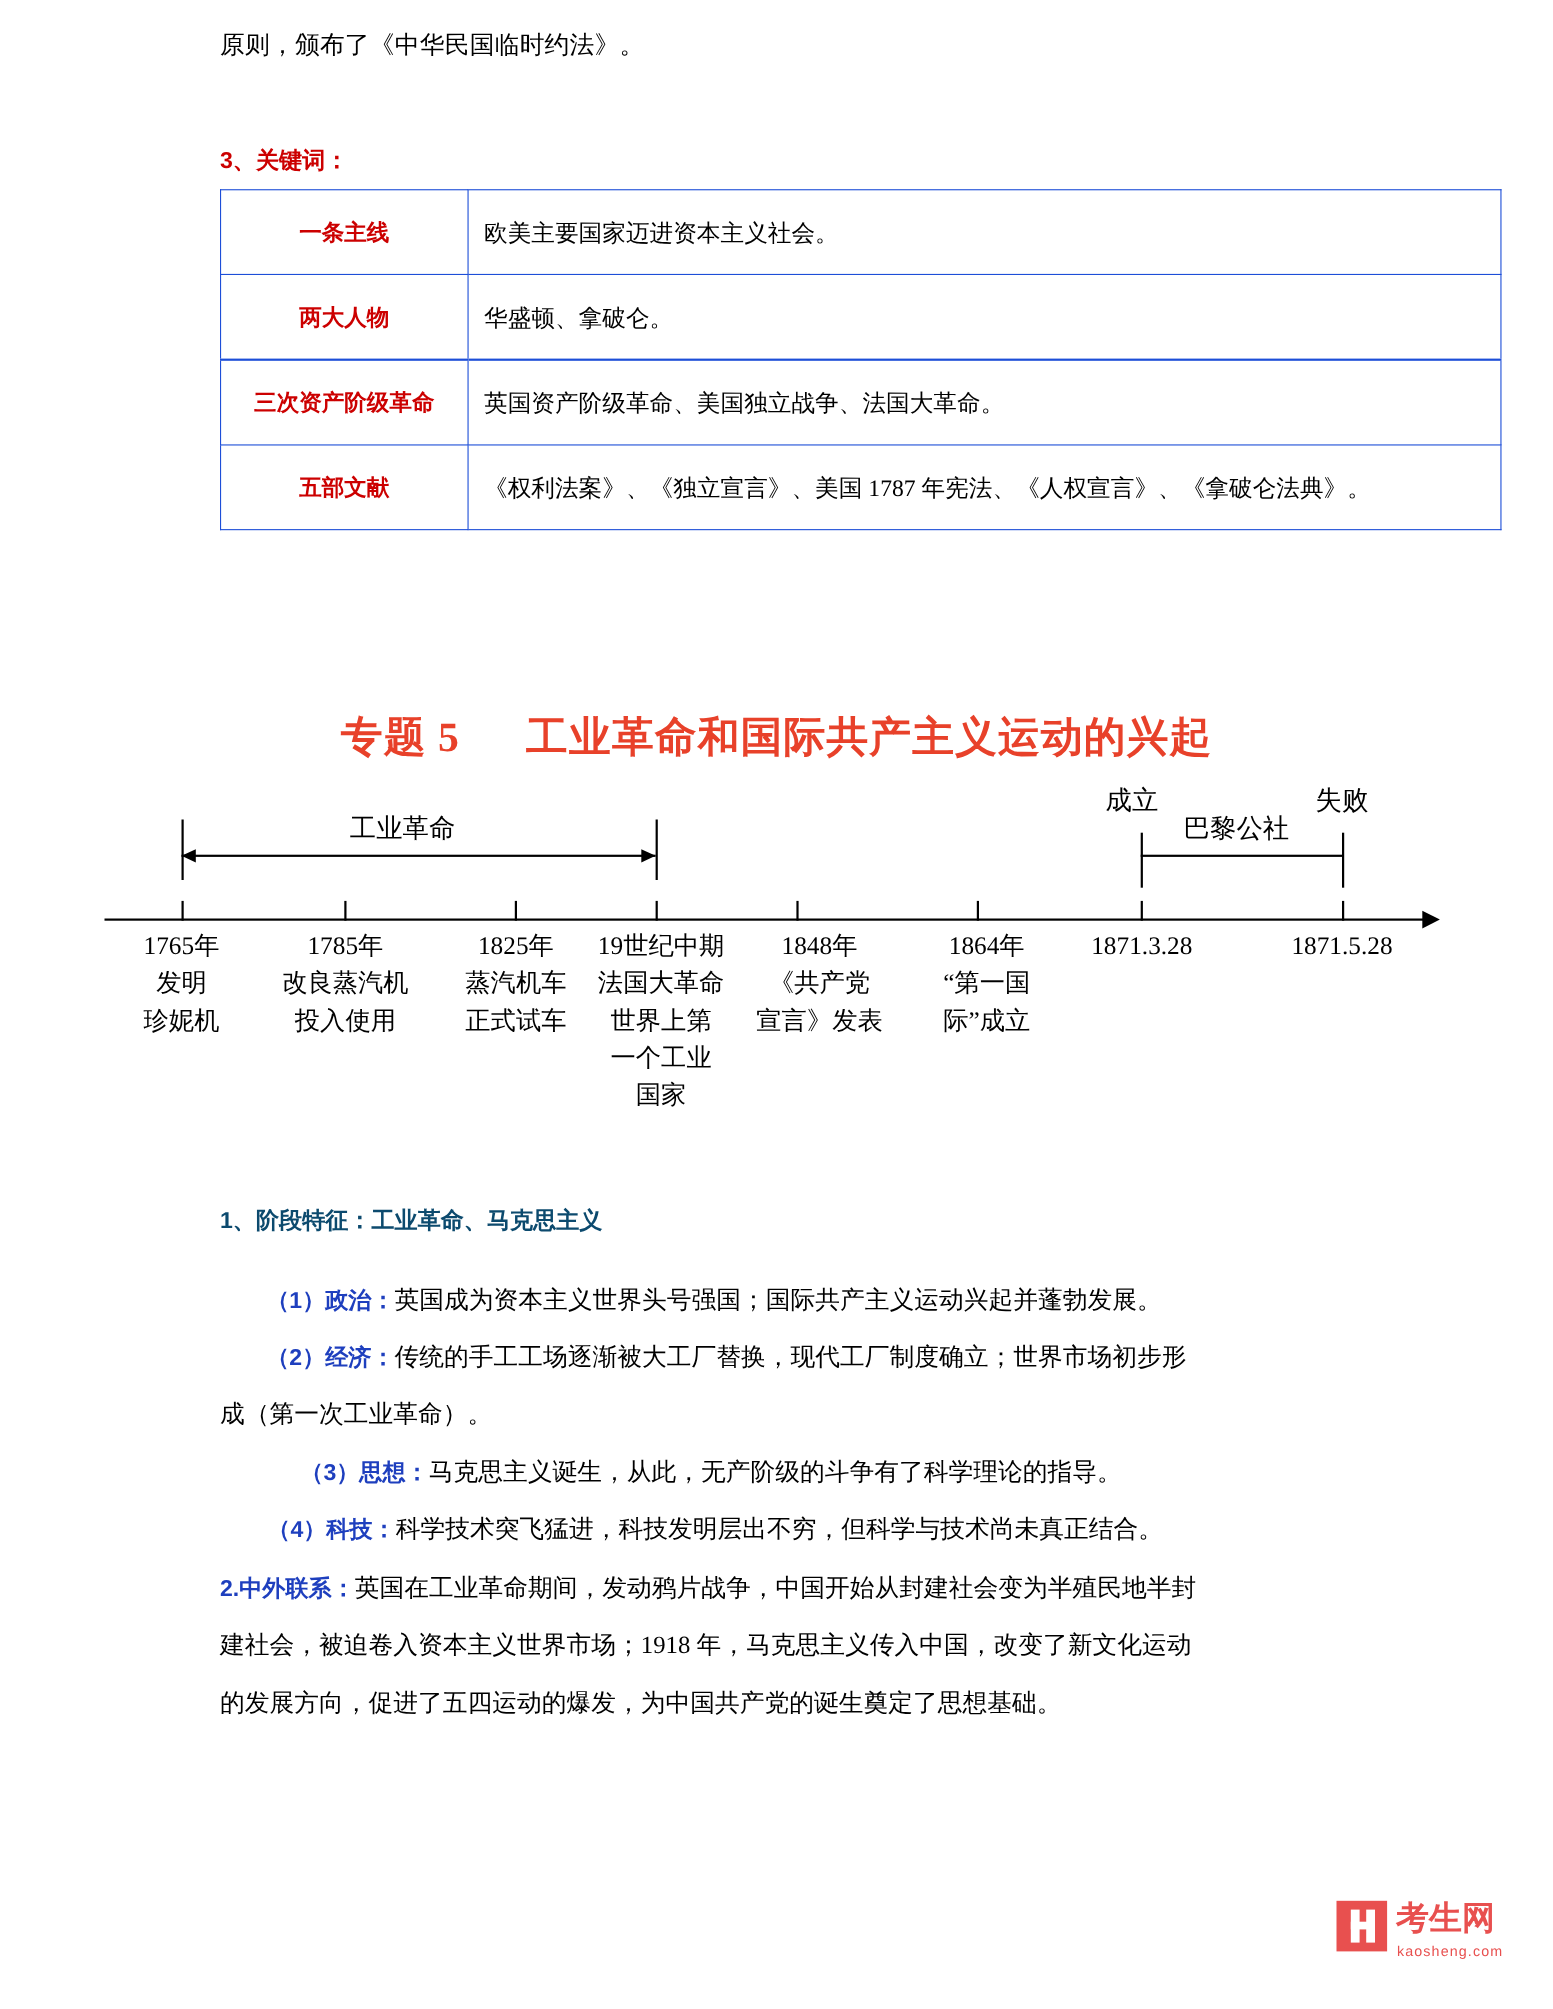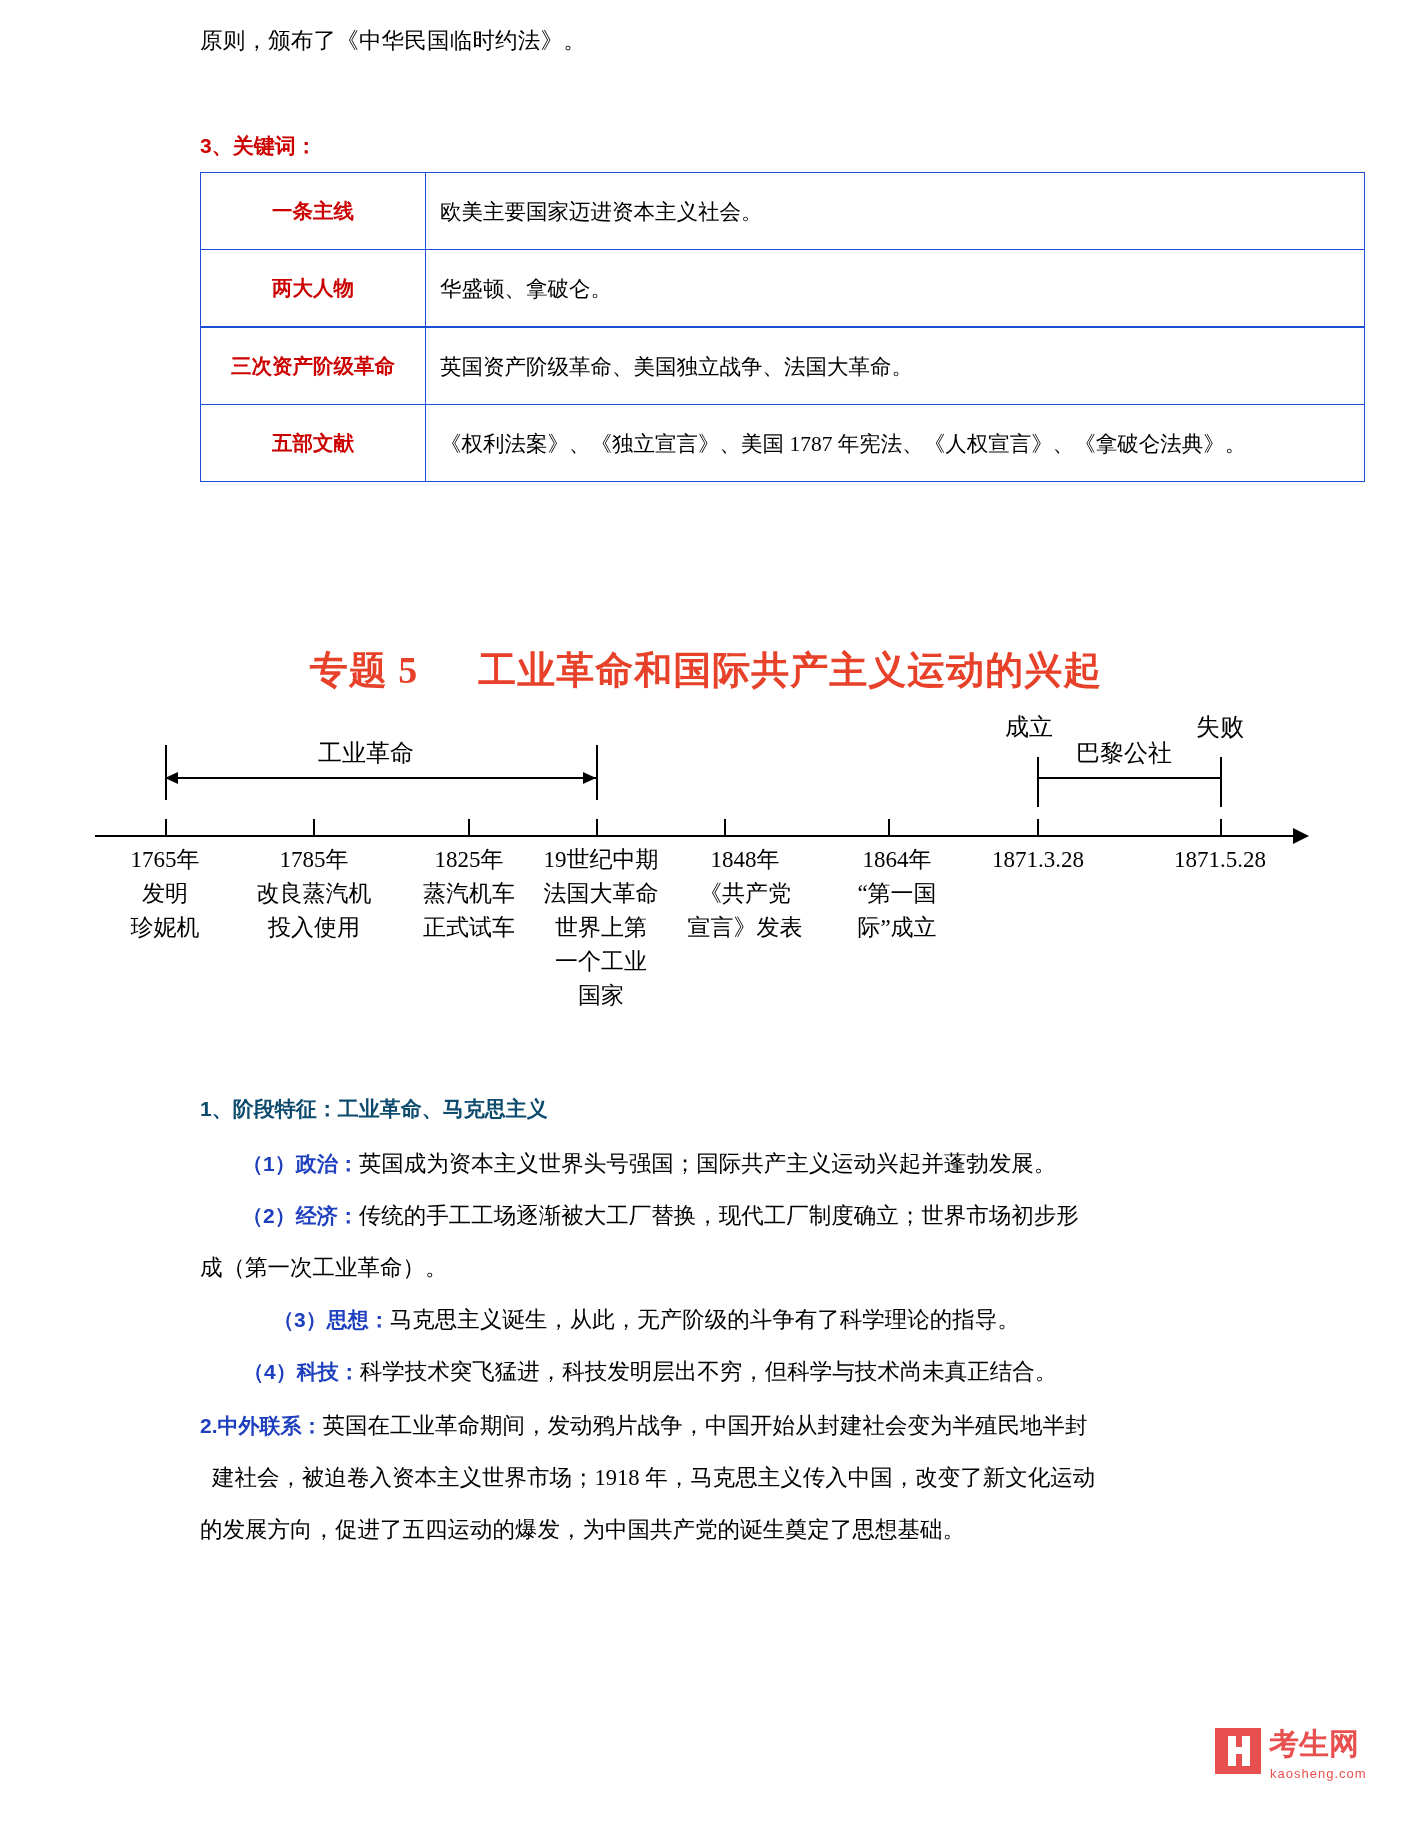--- a/index.html
+++ b/index.html
@@ -161,21 +161,21 @@
     position: absolute;
     font-family: "Liberation Sans", sans-serif;
     font-weight: bold;
     font-size: 21px;
     color: #0c4a6e;
     white-space: nowrap;
   }
   .b-para {
     position: absolute;
     font-size: 22.5px;
-    line-height: 32px;
+    line-height: 68px;
     font-family: "Liberation Serif", serif;
     white-space: nowrap;
   }
   .b-para .lbl {
     color: #1e3fbe;
     font-weight: bold;
     font-family: "Liberation Sans", sans-serif;
     font-size: 21px;
   }
   .b-para .cont { color: #000; }
@@ -354,21 +354,21 @@
     <span class="lbl">（3）思想：</span><span class="cont">马克思主义诞生，从此，无产阶级的斗争有了科学理论的指导。</span>
   </div>
 
   <div class="b-para" style="left:226px; top:1356px;margin-left:17px;">
     <span class="lbl">（4）科技：</span><span class="cont">科学技术突飞猛进，科技发明层出不穷，但科学与技术尚未真正结合。</span>
   </div>
 
   <div class="b-para" style="left:200px; top:1410px;">
     <span class="lbl">2.中外联系：</span><span class="cont">英国在工业革命期间，发动鸦片战争，中国开始从封建社会变为半殖民地半封</span>
   </div>
-  <div class="b-para" style="left:212px; top:1462px;">
+  <div class="b-para" style="left:200px; top:1462px;">
     <span class="cont">建社会，被迫卷入资本主义世界市场；1918 年，马克思主义传入中国，改变了新文化运动</span>
   </div>
   <div class="b-para" style="left:200px; top:1514px;">
     <span class="cont">的发展方向，促进了五四运动的爆发，为中国共产党的诞生奠定了思想基础。</span>
   </div>
 
   <div class="watermark">
     <div class="wm-sq"></div>
     <div class="wm-text">考生网</div>
     <div class="wm-sub">kaosheng.com</div>

